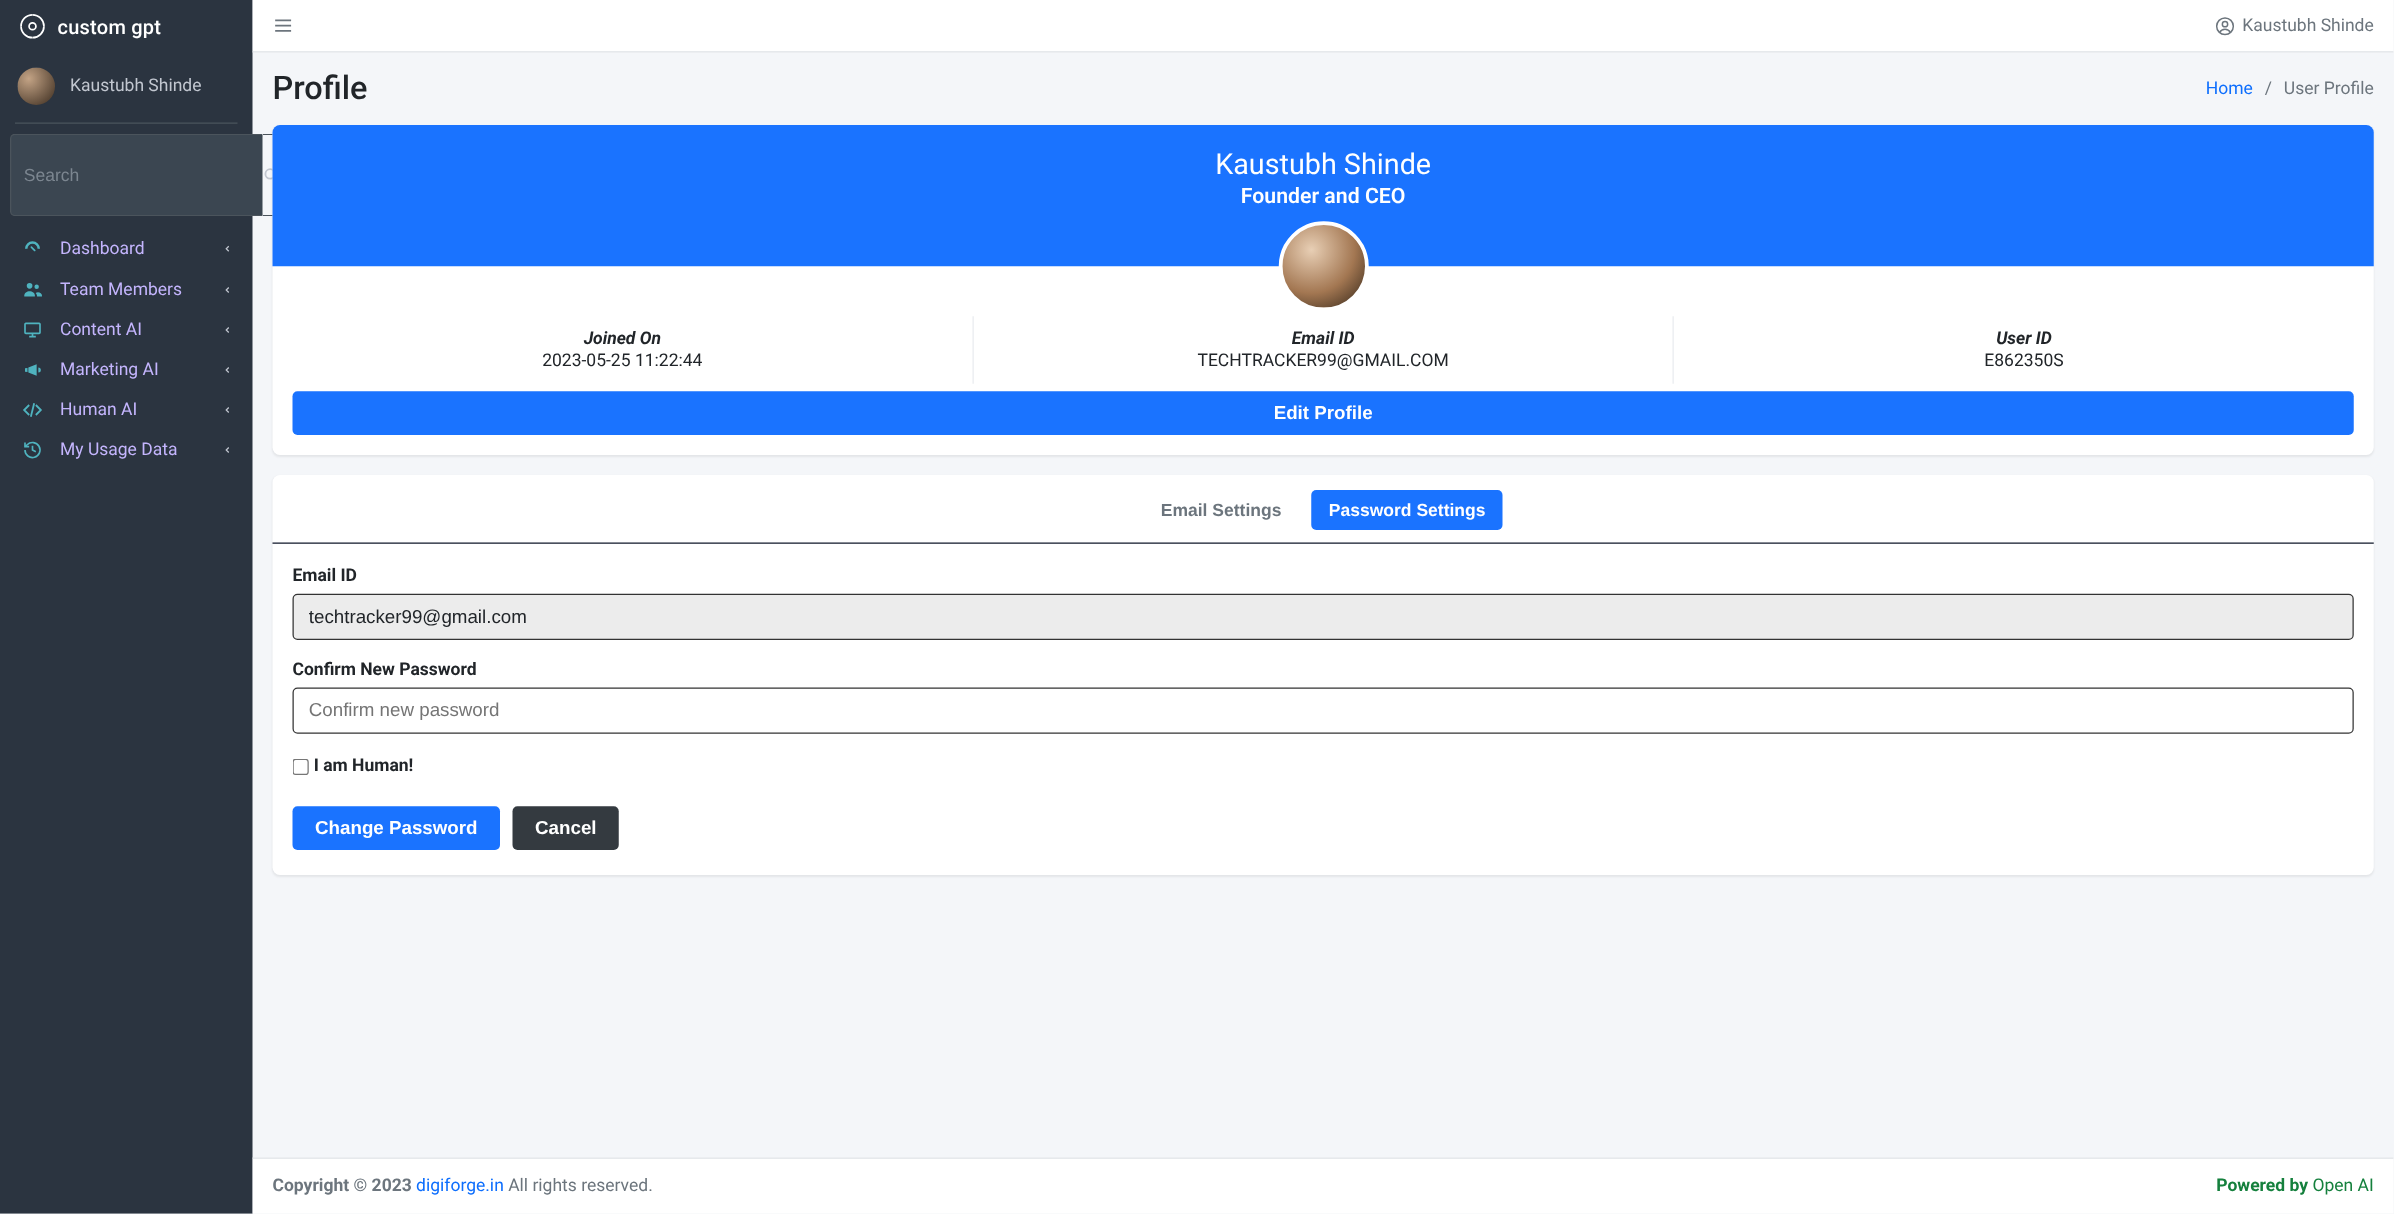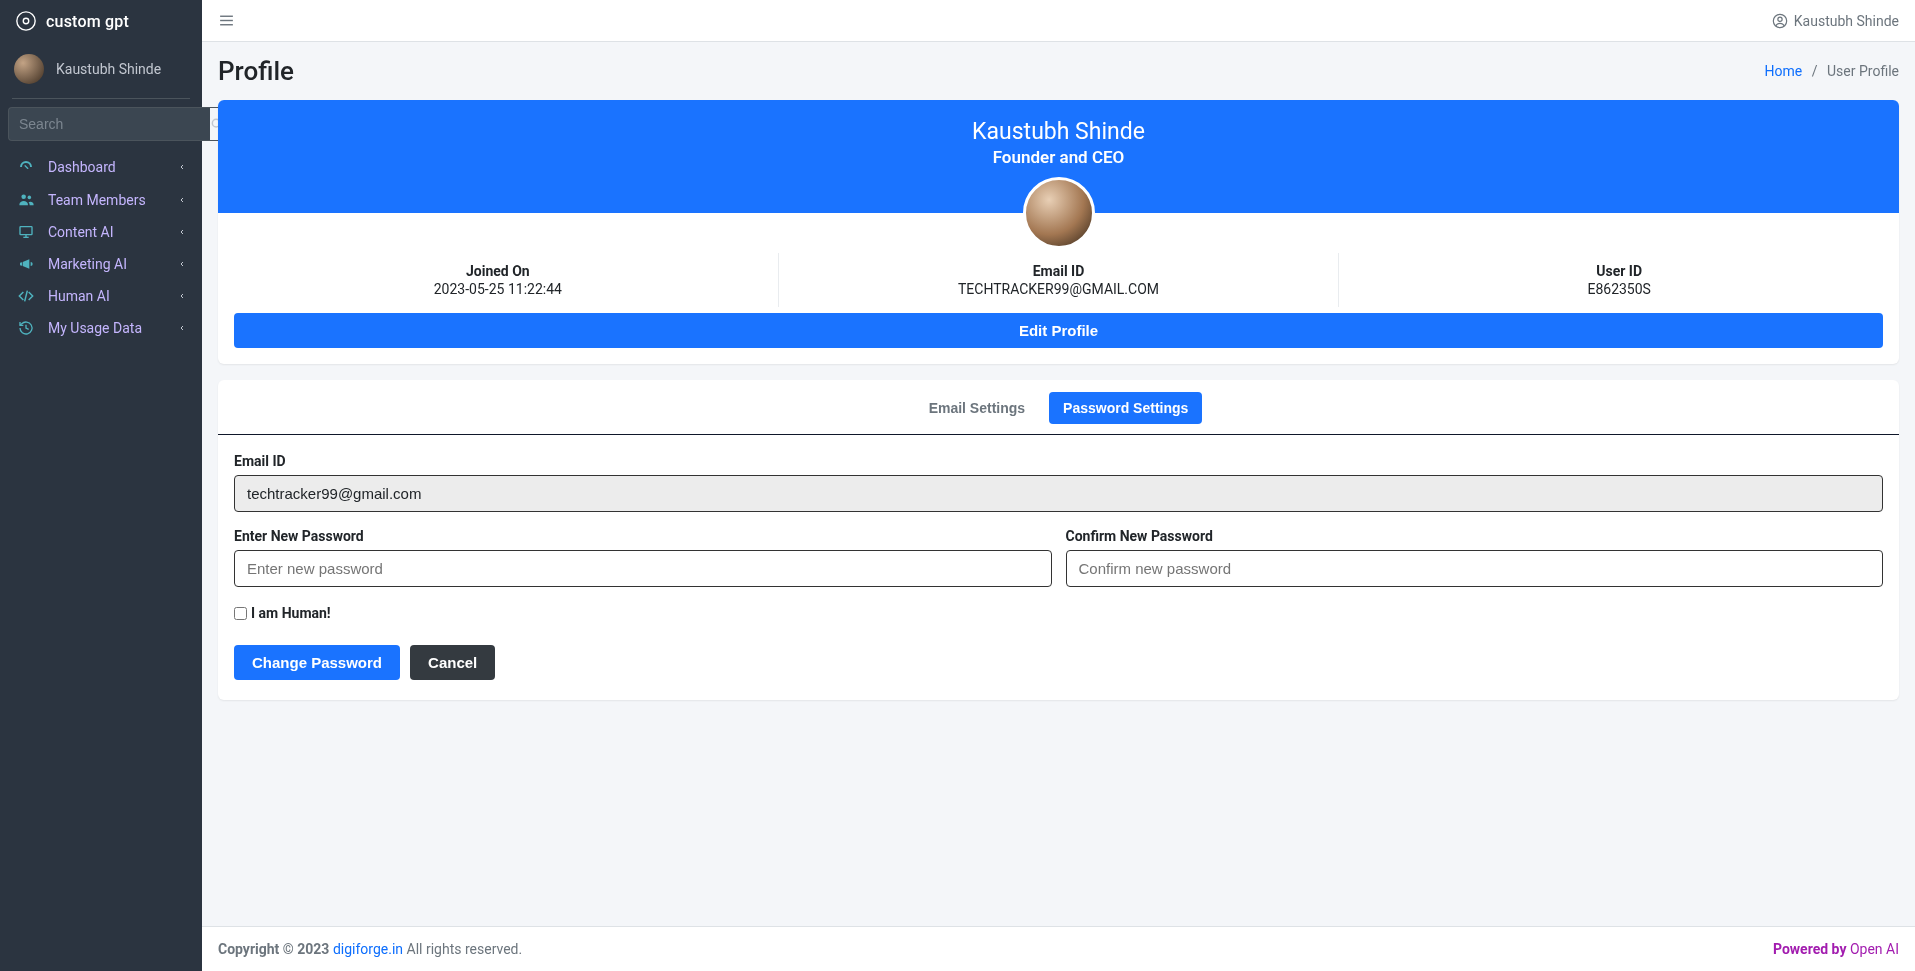--- a/index.html
+++ b/index.html
@@ -29,21 +29,21 @@
     display:flex;align-items:center;gap:12px;padding:12px 14px 14px 14px;
   }
   .user-panel .avatar{width:30px;height:30px;border-radius:50%;background:#6b7d92;background-image:radial-gradient(circle at 30% 30%,#c3a385,#3a2b1e);}
   .user-panel .uname{color:#c2c7d0;font-size:14px;}
 
   .side-hr{border:0;border-top:1px solid #4b545c;margin:0 12px 8px 12px;}
 
   .search-wrap{display:flex;padding:0 8px;margin-bottom:10px;}
   .search-wrap input{
     flex:1;background:#3b4651;border:1px solid #4b545c;border-right:0;
-    padding:8px 10px;color:#c2c7d0;font-size:14px;border-radius:4px 0 0 4px;outline:none;
+    padding:24px 10px;color:#c2c7d0;font-size:14px;border-radius:4px 0 0 4px;outline:none;
   }
   .search-wrap input::placeholder{color:#7c8690;}
   .search-wrap .search-btn{
     width:38px;background:transparent;border:1px solid #4b545c;border-left:0;
     border-radius:0 4px 4px 0;display:flex;align-items:center;justify-content:center;color:#c2c7d0;cursor:pointer;
   }
 
   .nav{list-style:none;padding:0 6px;}
   .nav li{
     display:flex;align-items:center;gap:12px;padding:8px 10px;border-radius:4px;
@@ -83,21 +83,21 @@
   .hero .prole{font-size:17px;font-weight:600;margin-top:2px;}
   .hero .hero-avatar{
     width:72px;height:72px;border-radius:50%;background:#cba582;
     background-image:radial-gradient(circle at 35% 30%,#e8cfb5 0%,#a37752 55%,#2e2216 100%);
     border:3px solid #fff;position:absolute;left:50%;transform:translateX(-50%);bottom:-36px;
   }
 
   .stats{display:flex;border-bottom:0;padding:40px 0 6px 0;}
   .stat{flex:1;text-align:center;padding:10px 0;}
   .stat+.stat{border-left:1px solid #e9ecef;}
-  .stat .label{font-weight:700;font-size:14px;color:#212529;}
+  .stat .label{font-weight:700;font-size:14px;color:#212529;font-style:italic;}
   .stat .value{font-size:14px;color:#212529;margin-top:2px;}
 
   .edit-row{padding:0 16px 16px 16px;}
   .btn{
     display:inline-flex;align-items:center;justify-content:center;border:0;border-radius:4px;
     font-size:15px;font-weight:600;cursor:pointer;padding:9px 18px;
   }
   .btn-primary{background:#1a73ff;color:#fff;}
   .btn-primary-block{width:100%;}
   .btn-dark{background:#343a40;color:#fff;}
@@ -122,21 +122,21 @@
   .chk-row{margin-top:18px;display:flex;align-items:center;gap:4px;}
   .chk-row label{font-weight:700;font-size:14px;}
   .actions{margin-top:24px;display:flex;gap:10px;}
 
   
   .footer{
     background:#fff;border-top:1px solid #dee2e6;padding:14px 16px;
     display:flex;justify-content:space-between;color:#6c757d;font-size:14px;
   }
   .footer a{color:#0d6efd;text-decoration:none;}
-  .footer .right{color:#a21caf;}
+  .footer .right{color:#15803d;}
 
   
   svg{display:block;}
 </style>
 </head>
 <body>
 
 <aside class="sidebar" data-name="sidebar">
   <div class="brand" data-name="brand">
     <span class="brand-logo" data-name="brand-logo-icon">
@@ -326,24 +326,20 @@
         <button class="tab" data-name="tab-email-settings">Email Settings</button>
         <button class="tab active" data-name="tab-password-settings">Password Settings</button>
       </div>
 
       <div class="form-area" data-name="password-form">
         <label class="form-label" data-name="email-label">Email ID</label>
         <input class="form-control" type="text" readonly="" data-name="email-input" value="techtracker99@gmail.com" style="">
 
         <div class="form-row">
           <div class="form-col">
-            <label class="form-label" data-name="new-password-label">Enter New Password</label>
-            <input class="form-control" type="password" data-name="new-password-input" placeholder="Enter new password" style="">
-          </div>
-          <div class="form-col">
             <label class="form-label" data-name="confirm-password-label">Confirm New Password</label>
             <input class="form-control" type="password" data-name="confirm-password-input" placeholder="Confirm new password" style="">
           </div>
         </div>
 
         <div class="chk-row">
           <input type="checkbox" id="human" data-name="human-checkbox" style="">
           <label for="human" data-name="human-label">I am Human!</label>
         </div>
 

